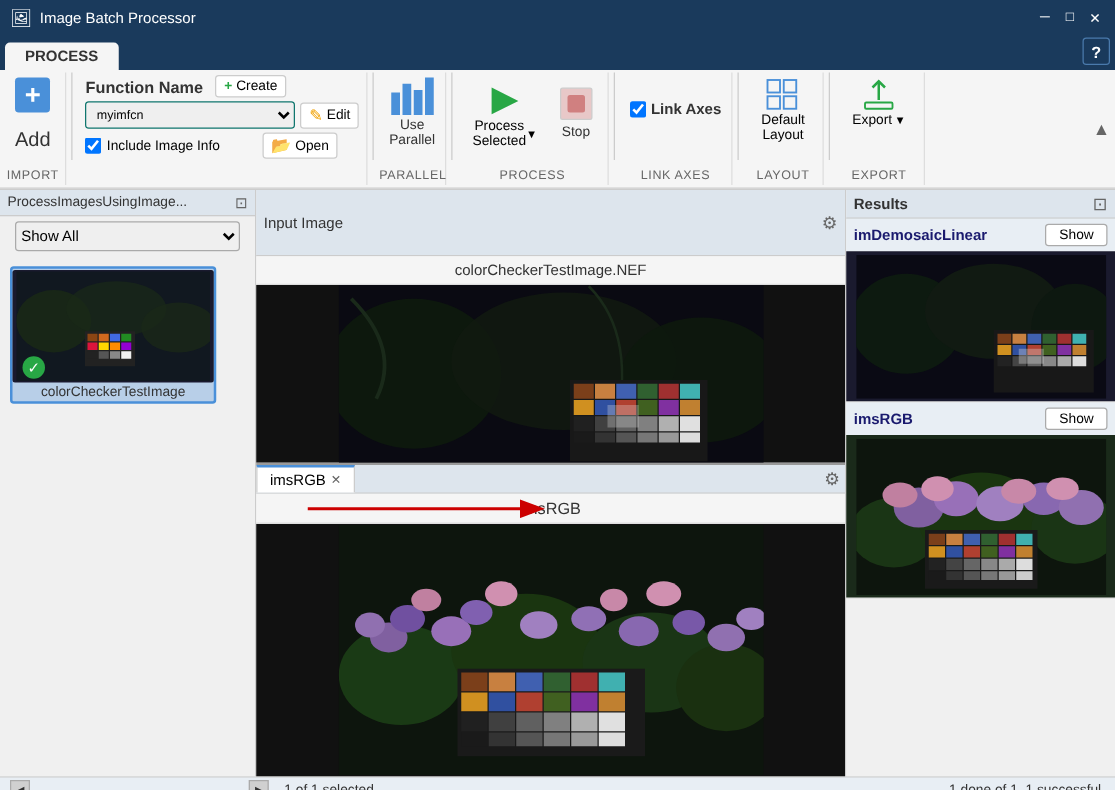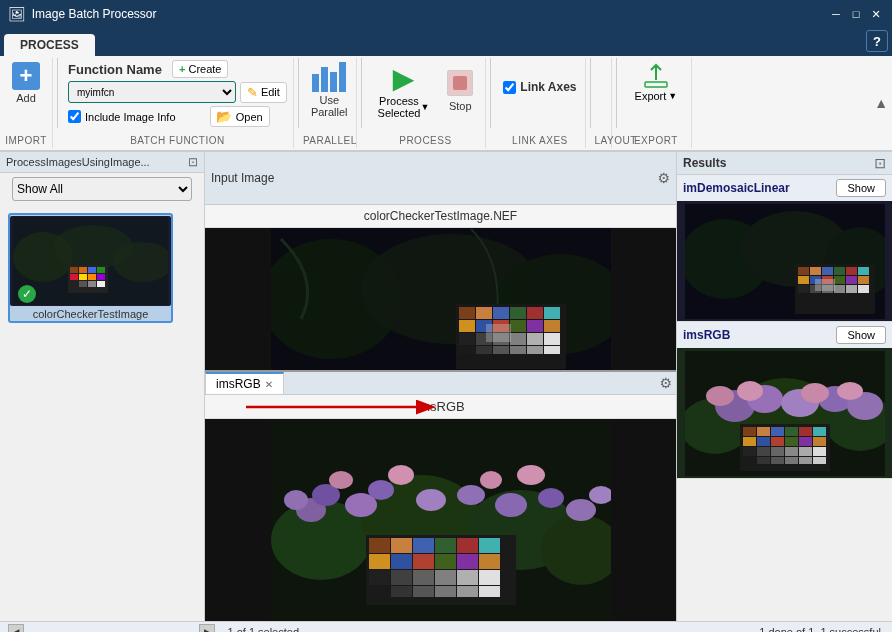--- a/index.html
+++ b/index.html
@@ -34,21 +34,21 @@
 
     .ribbon-body { display: flex; align-items: stretch; padding: 2px 0; height: 95px; background: #f5f5f5; border-bottom: 1px solid #ccc; }
     .ribbon-group { display: flex; flex-direction: column; align-items: center; border-right: 1px solid #ddd; padding: 2px 6px; position: relative; }
     .ribbon-group-label { font-size: 10px; color: #666; position: absolute; bottom: 2px; left: 0; right: 0; text-align: center; text-transform: uppercase; letter-spacing: 0.5px; }
     .ribbon-group-content { display: flex; align-items: center; flex: 1; gap: 4px; padding-bottom: 14px; }
 
     
     .import-group .ribbon-group-content { flex-direction: column; align-items: center; }
     .add-btn { display: flex; flex-direction: column; align-items: center; cursor: pointer; padding: 2px 4px; }
     .add-btn-icon { width: 28px; height: 28px; background: #4a90d9; border-radius: 3px; display: flex; align-items: center; justify-content: center; color: white; font-size: 18px; font-weight: bold; }
-    .add-btn-label { font-size: 11px; color: #333; margin-top: 2px; }
+    .add-btn-label { font-size: 16px; color: #333; margin-top: 14px; }
 
     
     .batch-fn-group .ribbon-group-content { flex-direction: column; gap: 2px; align-items: flex-start; }
     .fn-name-row { display: flex; align-items: center; gap: 4px; }
     .fn-buttons { display: flex; gap: 4px; }
     .ribbon-small-btn { display: flex; align-items: center; gap: 3px; padding: 2px 6px; border: 1px solid #ccc; background: #fff; border-radius: 3px; cursor: pointer; font-size: 11px; }
     .fn-select { width: 168px; height: 22px; border: 1px solid #0f766e; border-radius: 3px; font-size: 10px; padding: 0 4px; }
     .include-row { display: flex; align-items: center; gap: 4px; font-size: 11px; }
 
     
@@ -179,21 +179,20 @@
         </div>
         <div class="include-row">
           <input type="checkbox" checked="" style="">
           <span>Include Image Info</span>
           <div class="ribbon-small-btn" style="margin-left:30px;">
             <span class="icon-folder">📂</span>
             <span>Open</span>
           </div>
         </div>
       </div>
-      <span class="ribbon-group-label">BATCH FUNCTION</span>
     </div>
 
     <div class="separator-line"></div>
 
     <div class="ribbon-group parallel-group" style="padding: 2px 8px 16px 8px;">
       <div class="ribbon-group-content">
         <div class="use-parallel-btn">
           <div style="display:flex;gap:2px;align-items:flex-end;height:32px;">
             <div style="width:7px;height:18px;background:#4a90d9;"></div>
             <div style="width:7px;height:25px;background:#4a90d9;"></div>
@@ -238,20 +237,33 @@
           <input type="checkbox" checked="" style="">
           <span style="font-size:12px;font-weight:600;color:#333;">Link Axes</span>
         </div>
       </div>
       <span class="ribbon-group-label">LINK AXES</span>
     </div>
 
     <div class="separator-line"></div>
 
     <div class="ribbon-group layout-group" style="padding: 2px 8px 16px 8px;">
+      <div class="ribbon-group-content" style="flex-direction:column;align-items:center;">
+        <div class="big-btn">
+
+          <svg width="28" height="28" viewBox="0 0 28 28">
+            <rect x="2" y="2" width="10" height="10" fill="none" stroke="#4a90d9" stroke-width="1.5"></rect>
+            <rect x="15" y="2" width="10" height="10" fill="none" stroke="#4a90d9" stroke-width="1.5"></rect>
+            <rect x="2" y="15" width="10" height="10" fill="none" stroke="#4a90d9" stroke-width="1.5"></rect>
+            <rect x="15" y="15" width="10" height="10" fill="none" stroke="#4a90d9" stroke-width="1.5"></rect>
+          </svg>
+          <span style="font-size:11px;text-align:center;white-space:pre-line;">Default
+Layout</span>
+        </div>
+      </div>
       <span class="ribbon-group-label">LAYOUT</span>
     </div>
 
     <div class="separator-line"></div>
 
     <div class="ribbon-group export-group" style="padding: 2px 8px 16px 8px;">
       <div class="ribbon-group-content" style="flex-direction:column;align-items:center;">
         <div class="big-btn">
 
           <svg width="28" height="28" viewBox="0 0 28 28">

